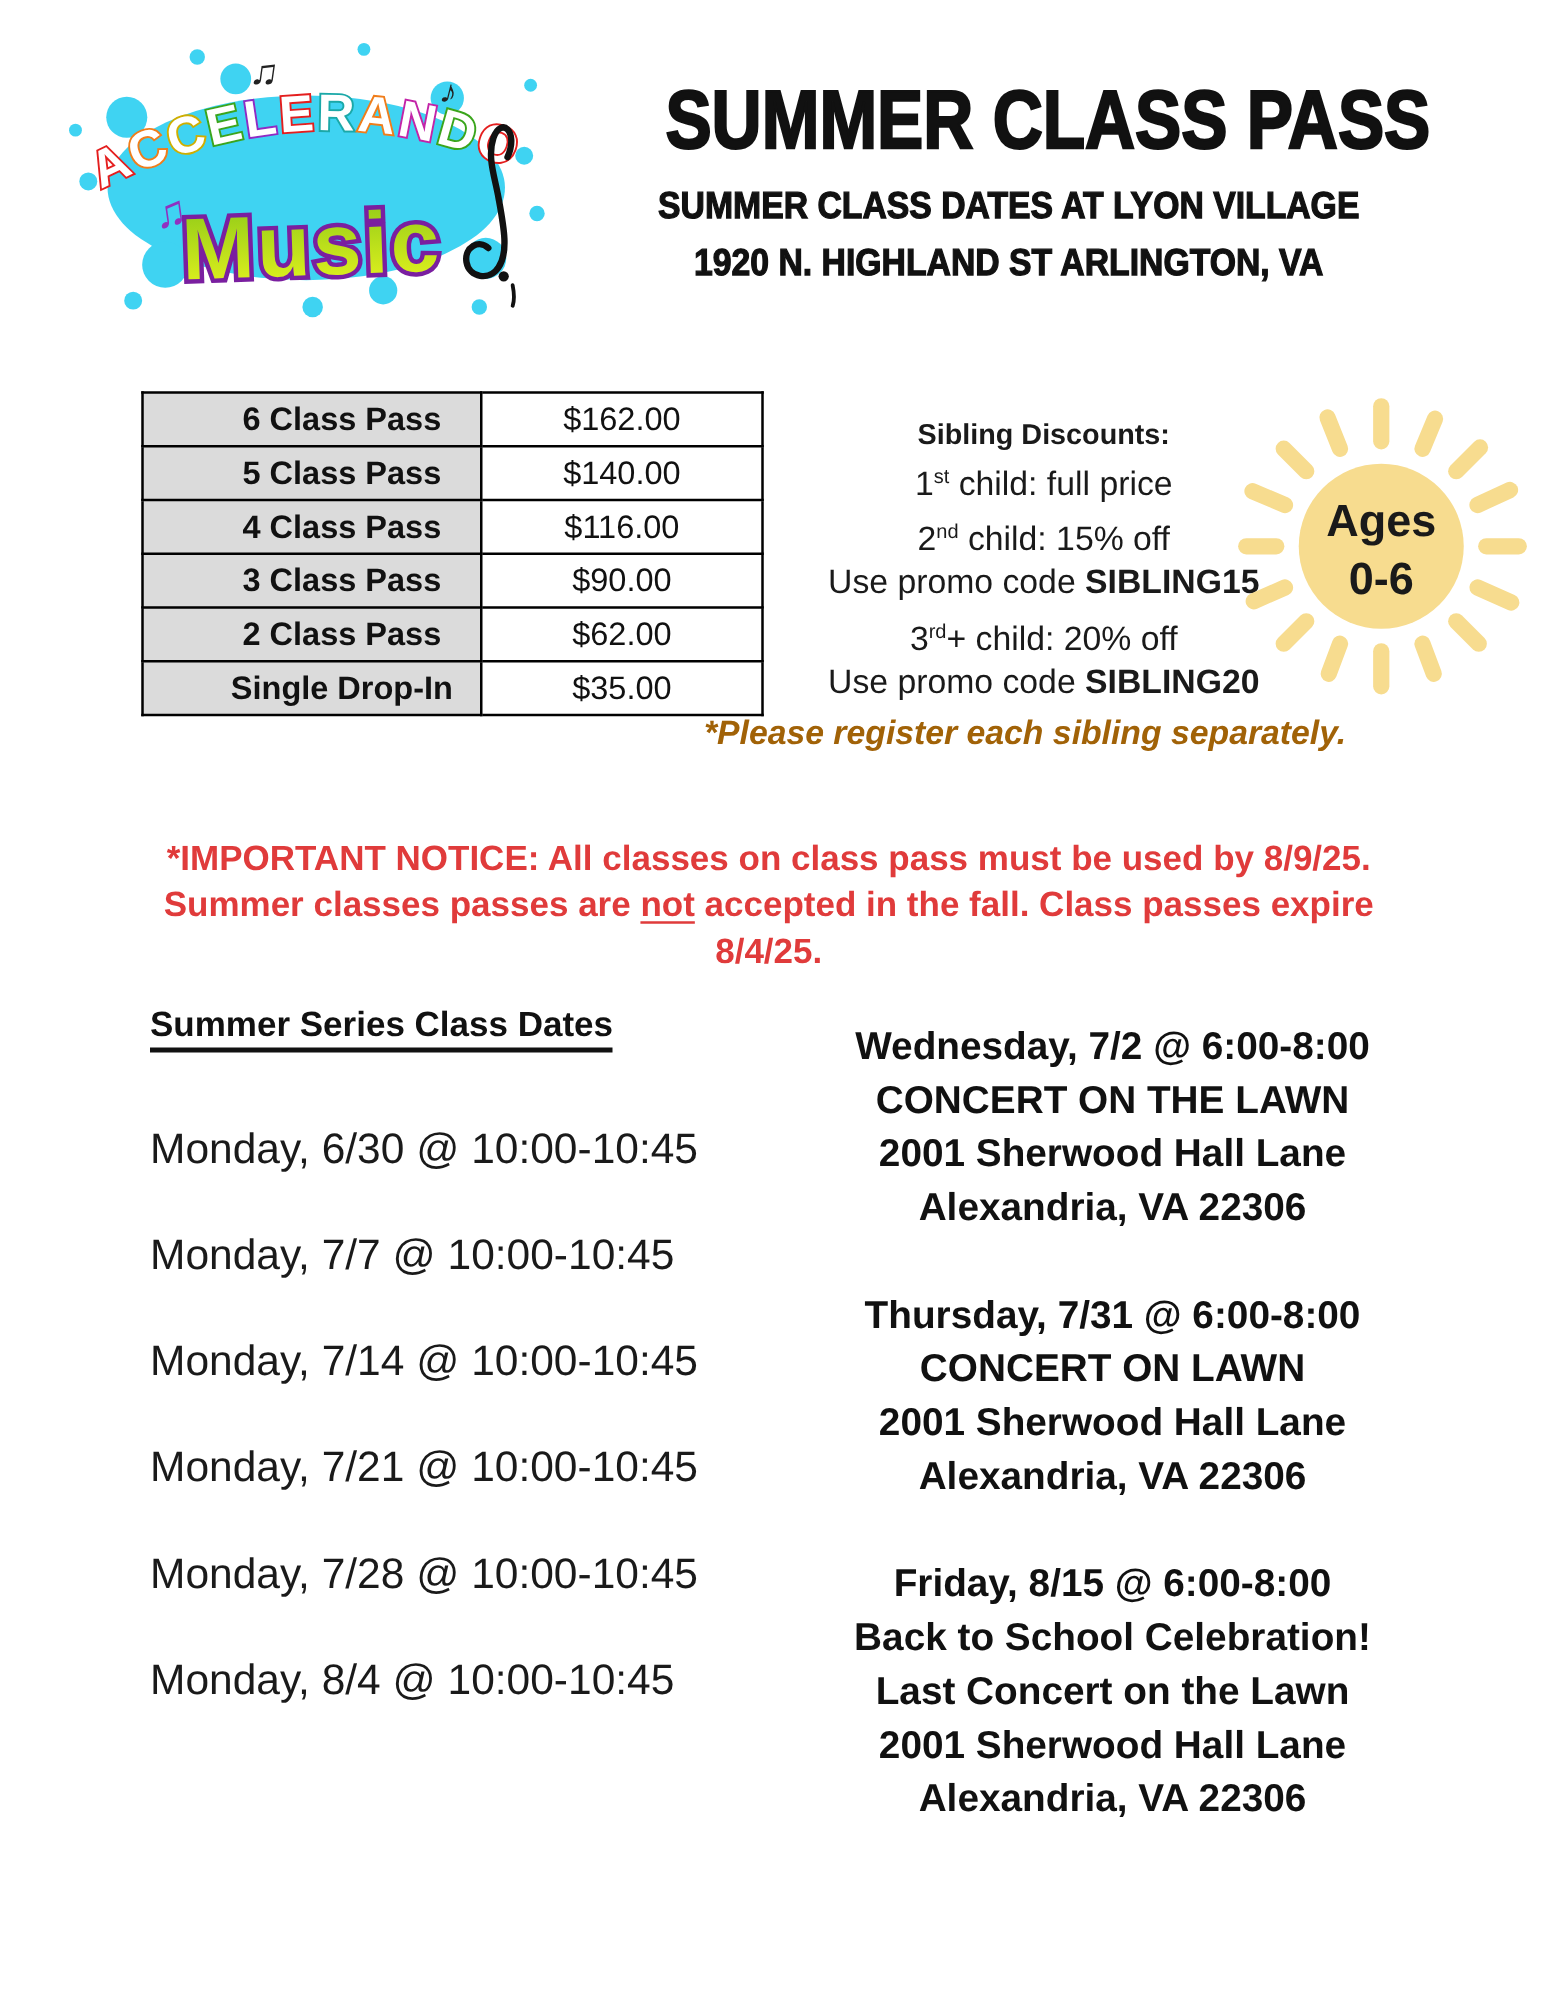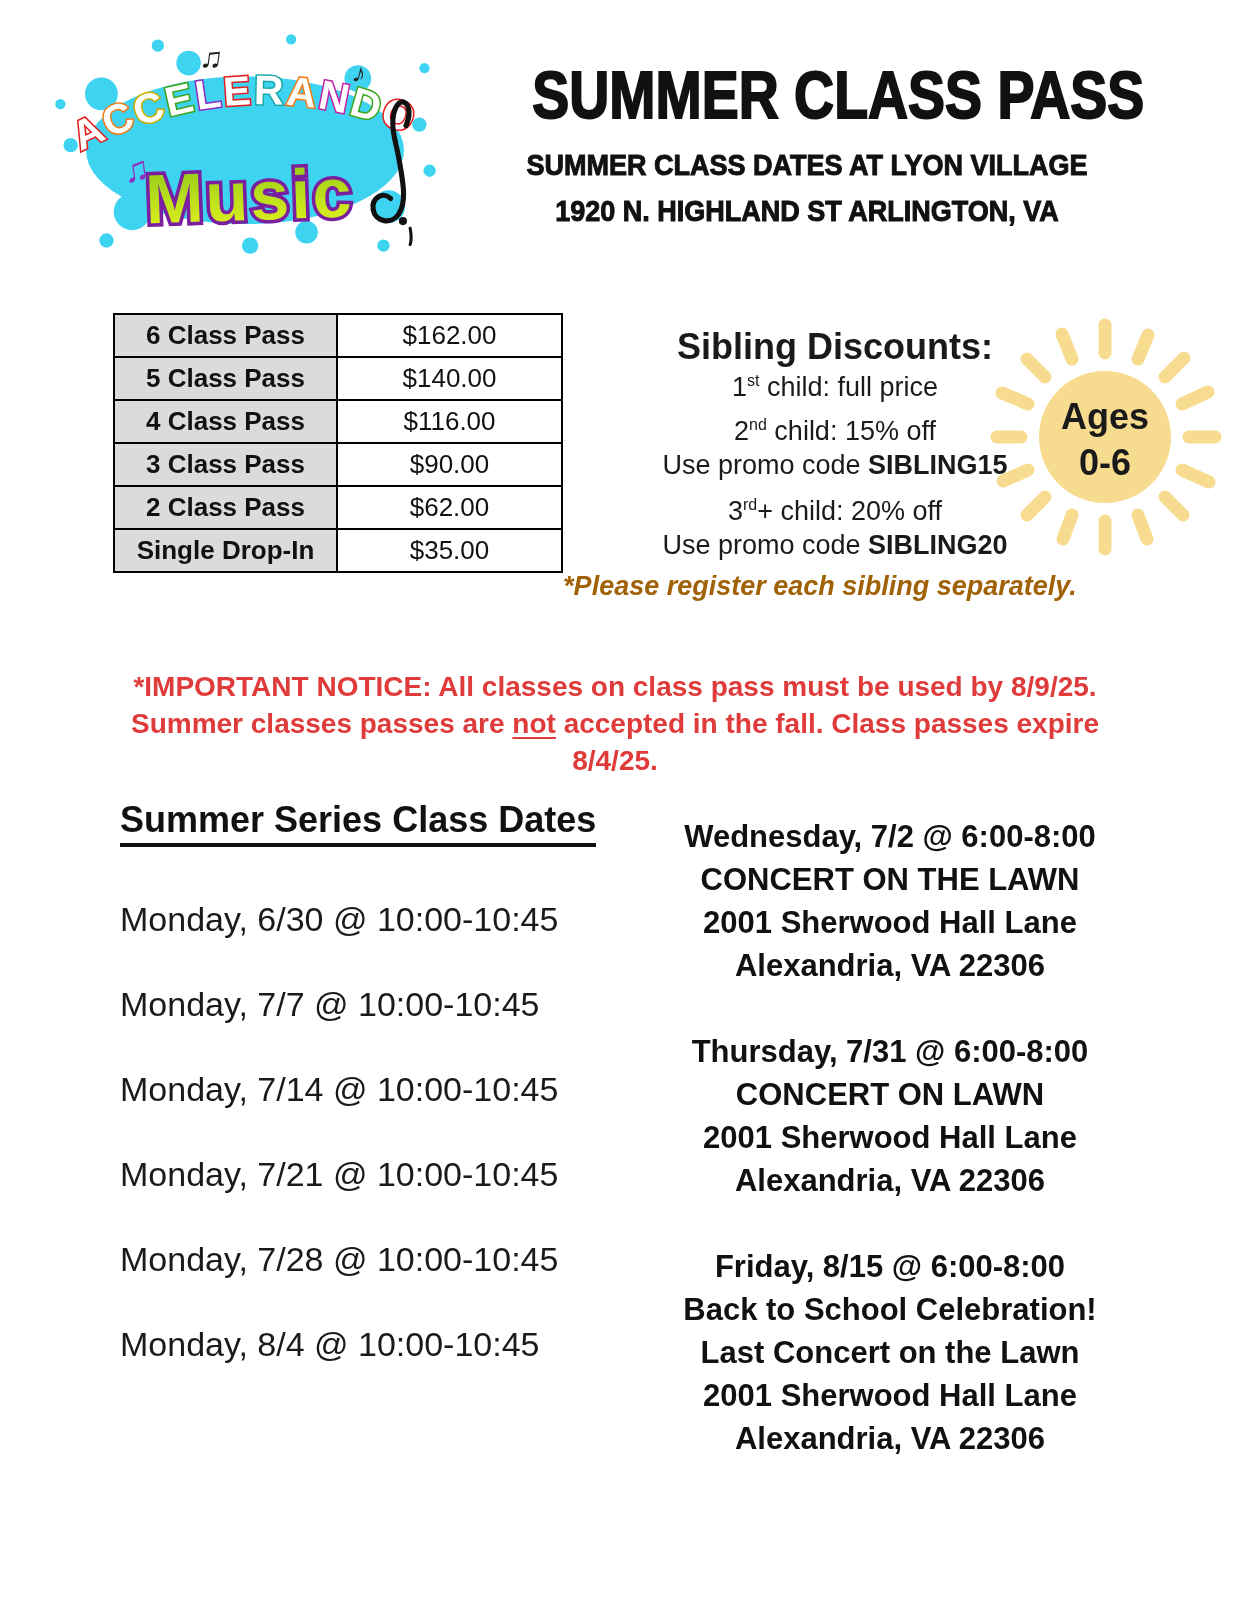--- a/index.html
+++ b/index.html
@@ -27,27 +27,27 @@
   .subtitle.s2{margin-top:16px;}
 
   
   .price-table{
     position:absolute;left:113px;top:313px;border-collapse:collapse;
   }
   .price-table td{
     border:2px solid #000;height:41px;text-align:center;vertical-align:middle;
     font-size:26px;padding:0;
   }
-  .price-table td.lbl{width:221px;background:#dbdbdb;font-weight:bold;}
+  .price-table td.lbl{width:221px;background:#dbdbdb;font-weight:bold;padding-left:48px;}
   .price-table td.prc{width:223px;background:#fff;}
 
   
   .sibling{position:absolute;left:585px;top:330px;width:500px;text-align:center;
     font-size:27px;line-height:34px;color:#1a1a1a;}
-  .sibling .head{font-weight:bold;font-size:36px;margin-bottom:6px;}
+  .sibling .head{font-weight:bold;font-size:23px;margin-bottom:6px;}
   .sibling .l1{margin-bottom:10px;}
   .sibling .l2{margin-bottom:0;}
   .sibling .p1{margin-bottom:12px;}
   .sibling sup{font-size:16px;line-height:0;}
   .sibling b{font-weight:bold;}
   .sibling-note{
     position:absolute;left:555px;top:571px;width:530px;text-align:center;
     font-size:27px;line-height:30px;font-weight:bold;font-style:italic;color:#a16207;
   }
 
@@ -56,21 +56,21 @@
 
   
   .notice{
     position:absolute;left:95px;top:668px;width:1040px;text-align:center;
     font-weight:bold;font-size:28px;line-height:37px;
   }
   .notice .u{text-decoration:underline;text-decoration-thickness:2px;text-underline-offset:4px;}
 
   
   .sched-head{
-    position:absolute;left:120px;top:800px;margin:0;font-size:36px;line-height:40px;font-weight:bold;text-align:right;
+    position:absolute;left:120px;top:800px;margin:0;font-size:28px;line-height:40px;font-weight:bold;text-align:right;
   }
   .sched-head span{border-bottom:4px solid #111;padding-bottom:3px;}
   .sched-list{position:absolute;left:120px;top:901px;font-size:34px;line-height:36px;color:#1a1a1a;}
   .sched-list .date-item{margin-bottom:49px;white-space:nowrap;}
 
   
   .events{position:absolute;left:630px;top:0;width:520px;text-align:center;
     font-weight:bold;font-size:31px;line-height:43px;color:#111;}
   .event{position:absolute;left:0;width:520px;}
   .event.e0{top:815px;}

